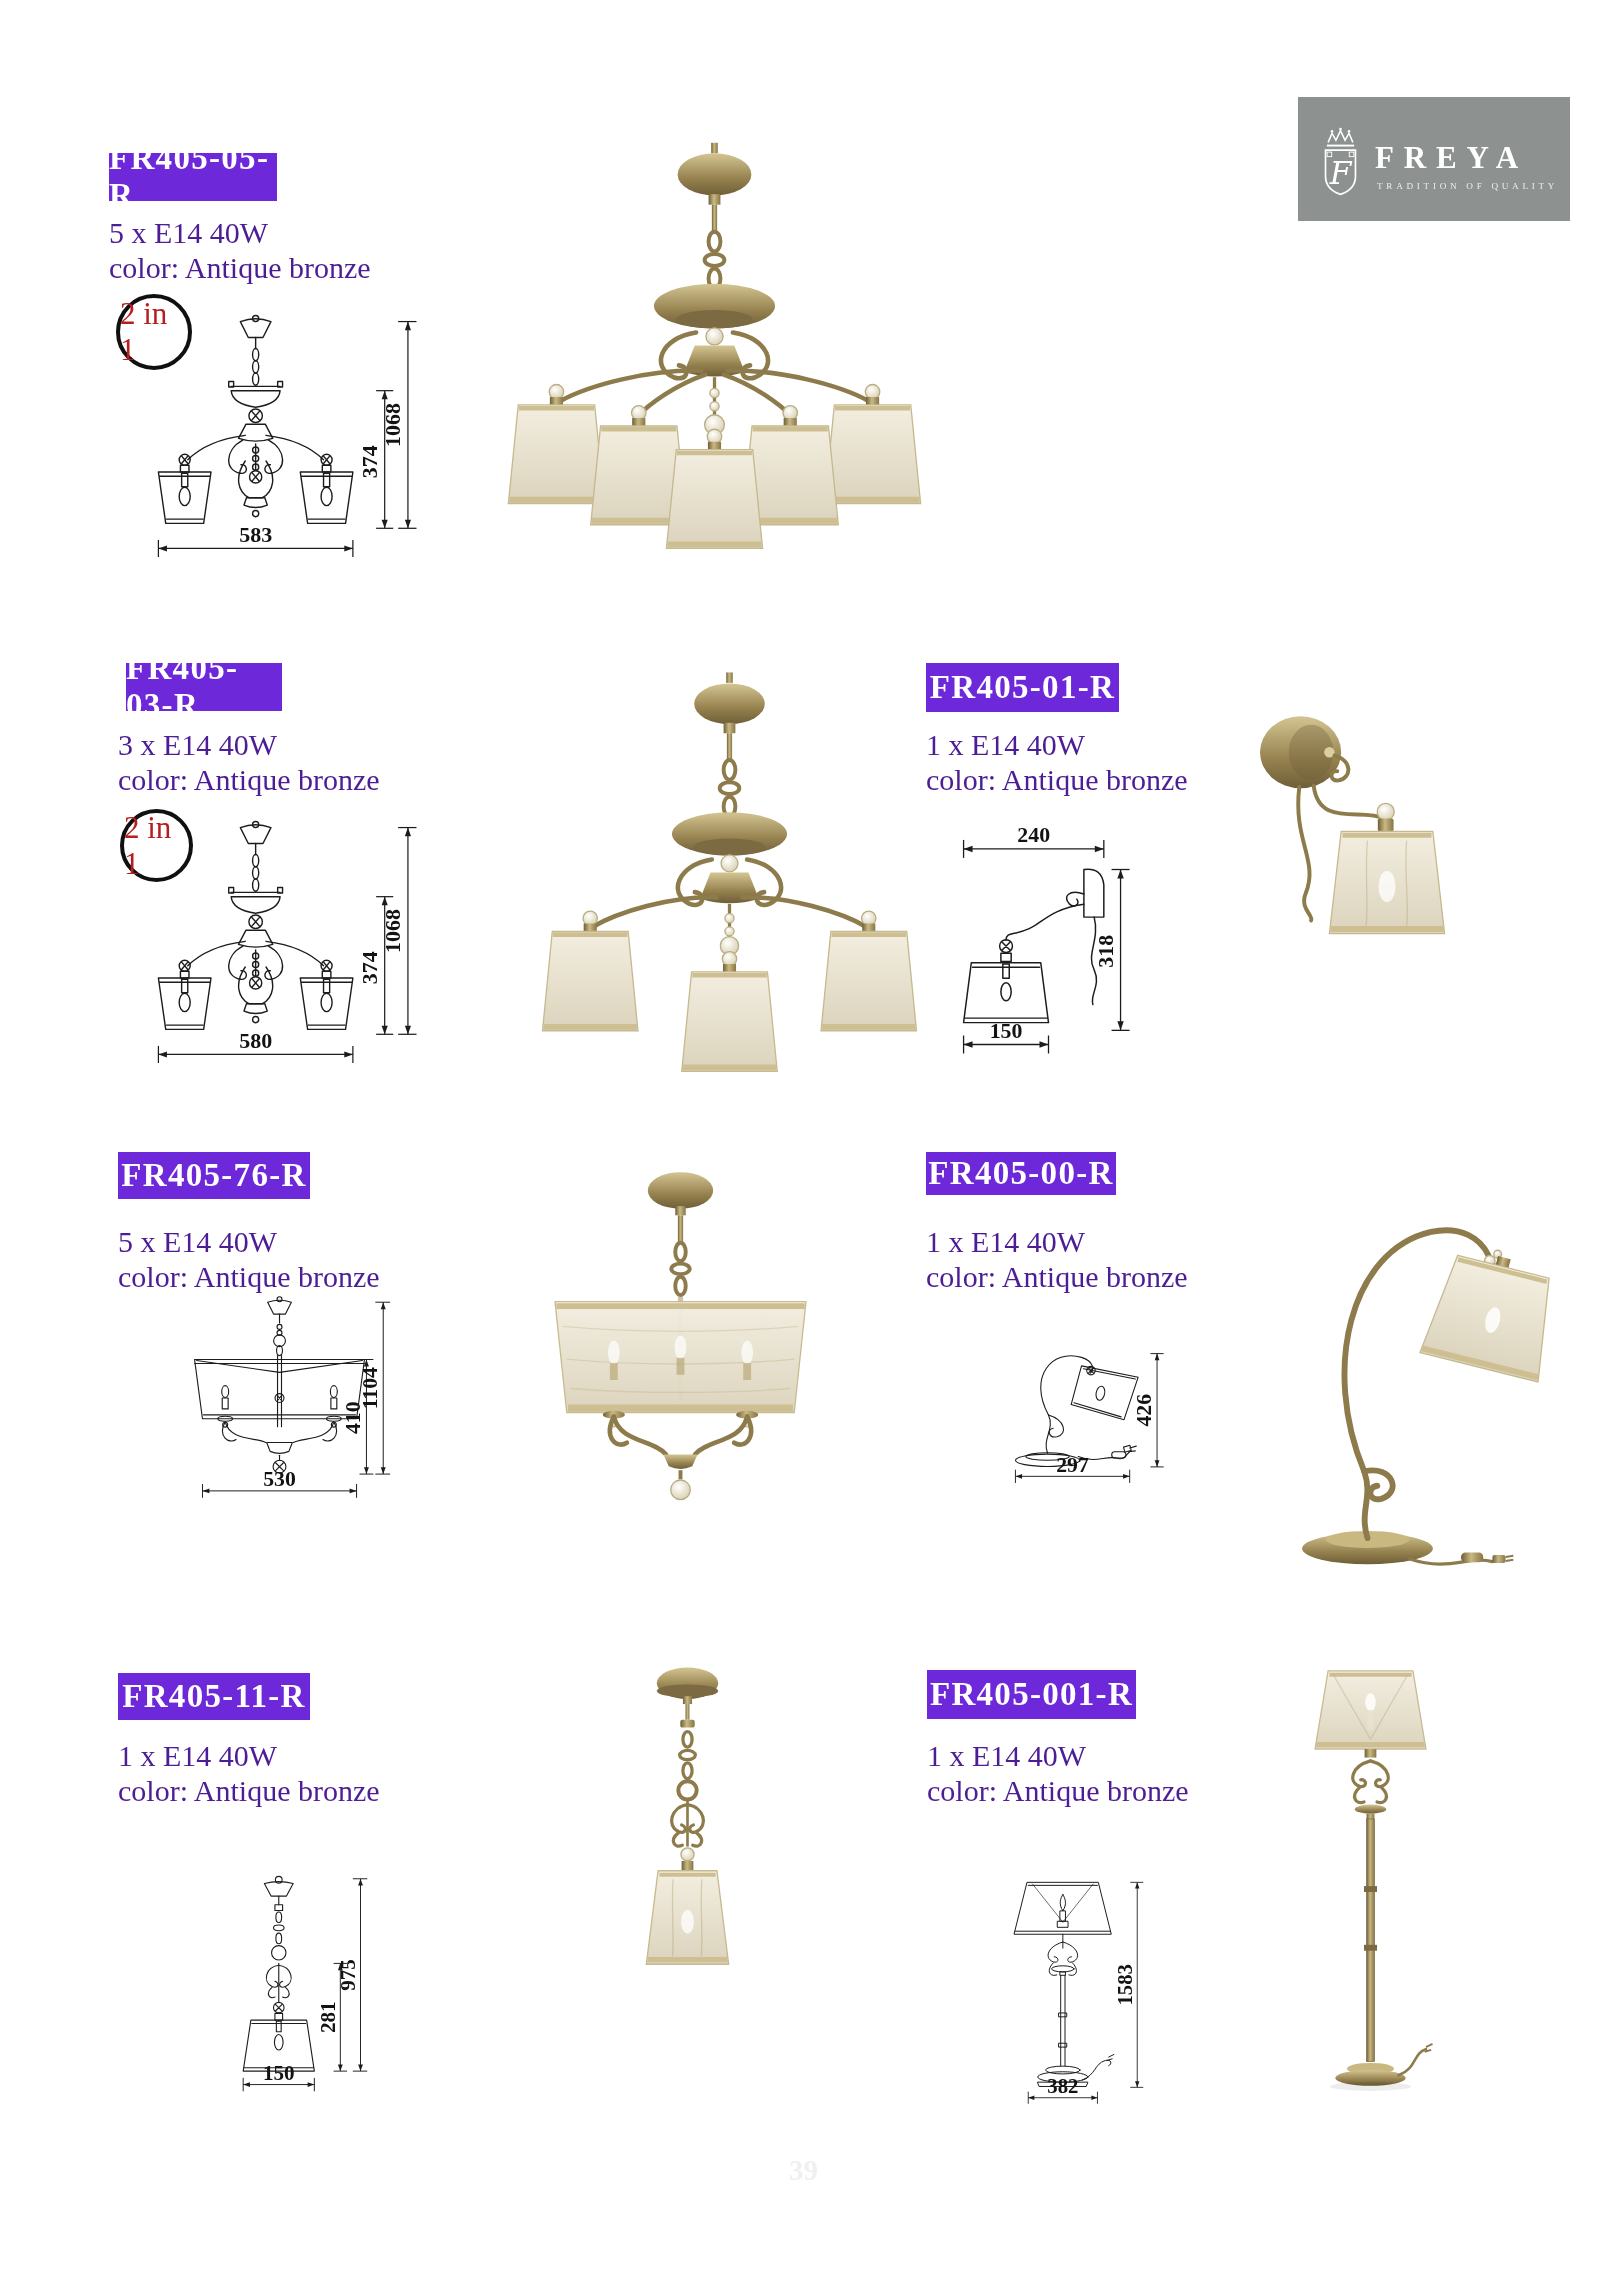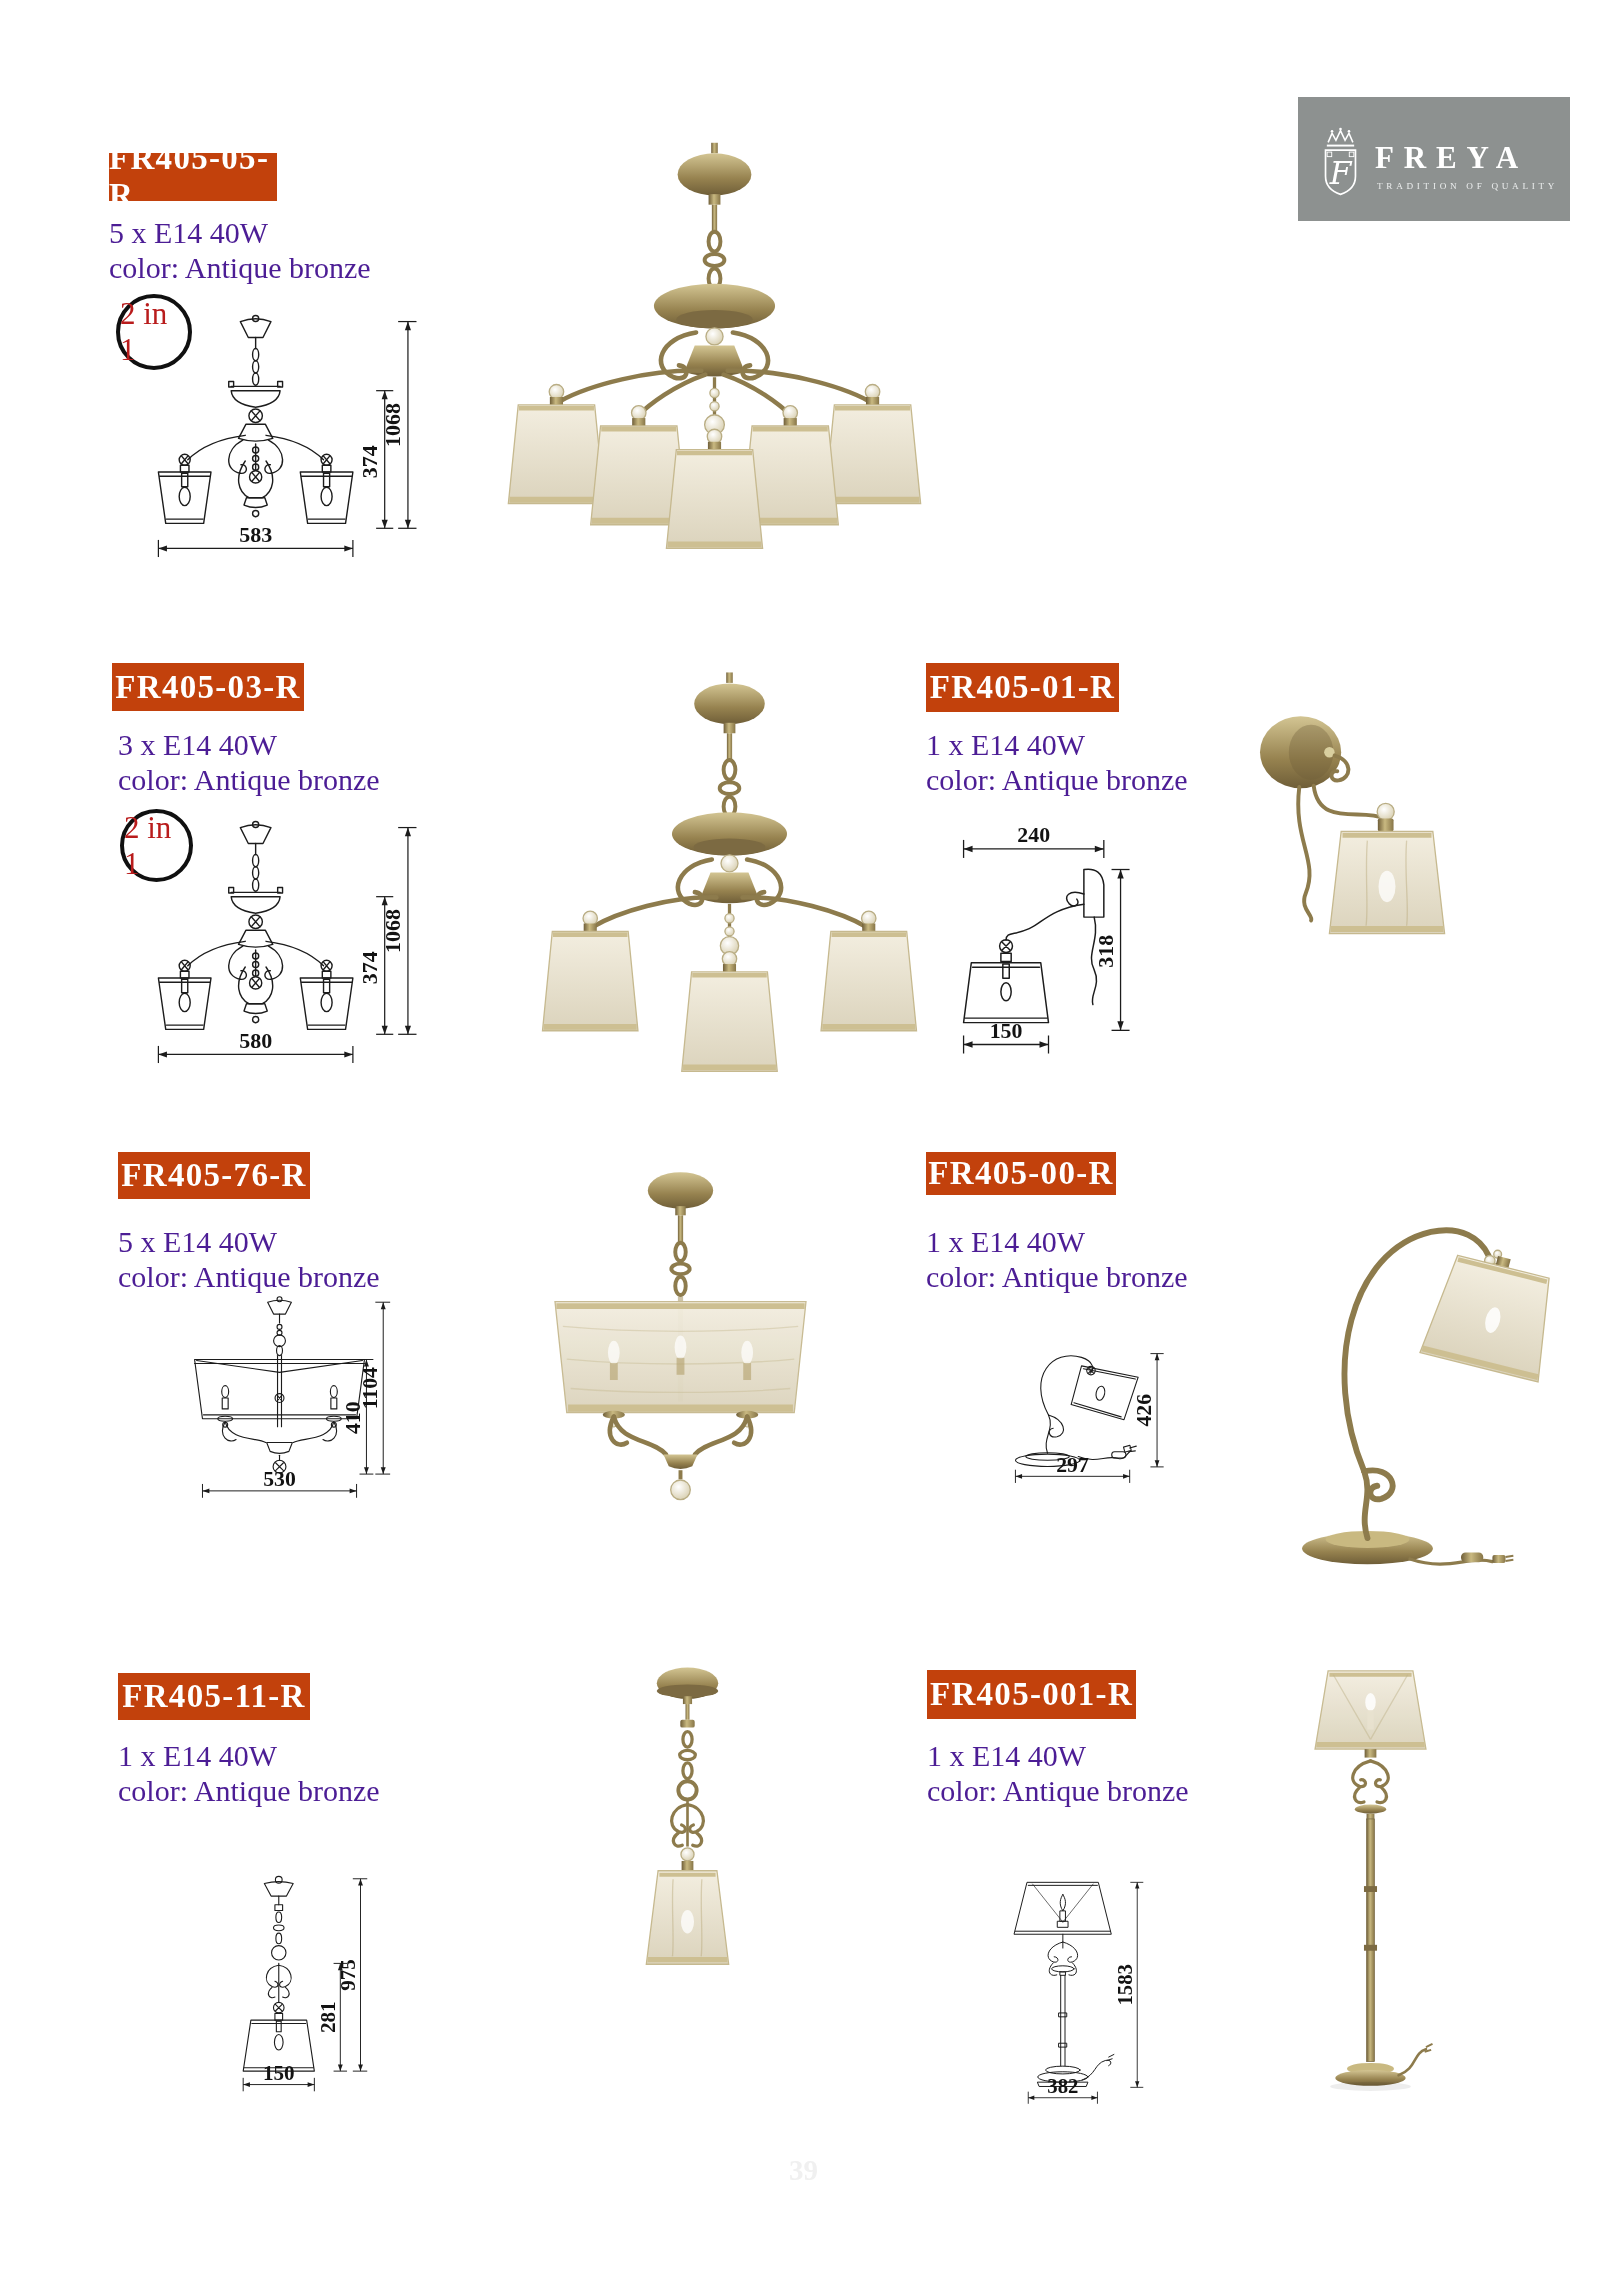--- a/index.html
+++ b/index.html
@@ -1,19 +1,19 @@
 <!DOCTYPE html>
 <html style="font-size:10.5px"><head>
 <meta charset="utf-8">
 <style>
   html,body{margin:0;padding:0;background:#e8e8e8}
   .page{position:relative;width:1623px;height:2295px;background:#ffffff;
         font-family:"Liberation Serif","DejaVu Serif",serif;color:#1a1a1a;overflow:hidden}
   .abs{position:absolute}
-  .sku{position:absolute;background:#c2410c;color:#fff;display:flex;align-items:center;justify-content:center;
+  .sku{position:absolute;background:#6d28d9;color:#fff;display:flex;align-items:center;justify-content:center;
        font-weight:bold;font-size:33px;letter-spacing:1.3px}
   .spec{position:absolute;font-size:30px;line-height:1.16;color:#4c1d95}
   .badge{position:absolute;border:4.6px solid #101010;border-radius:50%;display:flex;align-items:center;
          justify-content:center;font-weight:normal;font-size:31px;color:#b91c1c;background:#fff}
   .logo{position:absolute;left:1298px;top:97px;width:272px;height:124px;background:#8d9190}
   .brandname{position:absolute;left:77px;top:43px;color:#ffffff;font-size:31px;font-weight:600;letter-spacing:9.8px}
   .brandtag{position:absolute;left:79px;top:84px;color:#eceeee;font-size:9.2px;letter-spacing:3.7px}
   .pageno{position:absolute;left:789px;top:2154px;font-size:29px;font-weight:bold;color:#f0f0f0}
   svg{display:block;overflow:visible}
   .art{stroke:#1c1c1c;stroke-width:2.3;fill:none;stroke-linecap:round;stroke-linejoin:round}
@@ -208,21 +208,21 @@
         <rect x="340" y="456" width="20" height="14" fill="url(#gMetal)"></rect>
         <path d="M292,468 L408,468 L423,618 L277,618 Z" fill="url(#gShade)" stroke="#c6b98f" stroke-width="2"></path>
         <line x1="293" y1="473" x2="407" y2="473" stroke="#cdbf92" stroke-width="7"></line>
         <line x1="279" y1="612" x2="421" y2="612" stroke="#cdbf92" stroke-width="9"></line>
       </g>
     </g>
   </svg>
 </div>
 
 <div>
-  <div class="sku" style="left:112px;top:663px;width:192px;height:48px">FR405-03-R</div>
+  <div class="sku" style="left:126px;top:663px;width:156px;height:48px">FR405-03-R</div>
   <div class="spec" style="left:118px;top:728px;width:458px">
     <div>3 x E14 40W</div>
     <div>color: Antique bronze</div>
   </div>
   <div class="badge" style="left:120px;top:809px;width:65px;height:65px">2 in 1</div>
 
   <svg class="abs" style="left:141px;top:819px" width="288" height="263" viewBox="0 0 470 430">
     <g class="art">
       <circle cx="187" cy="9" r="5"></circle>
       <path d="M162,14 Q187,5 212,14 L199,40 L175,40 Z"></path>

